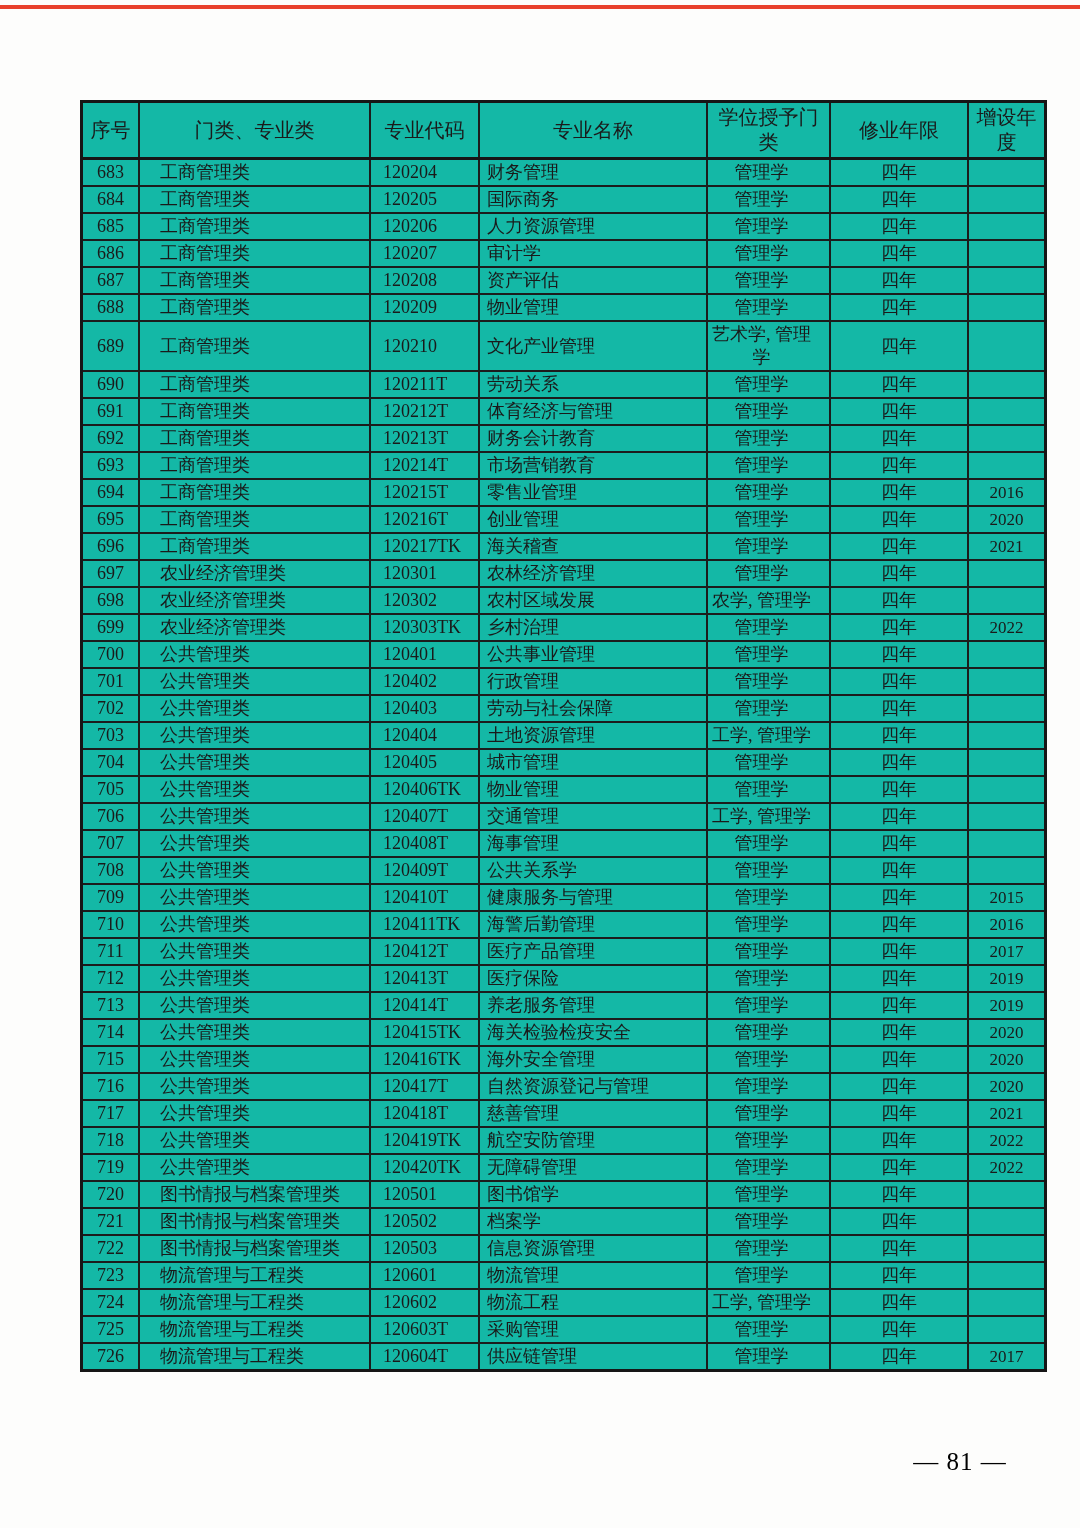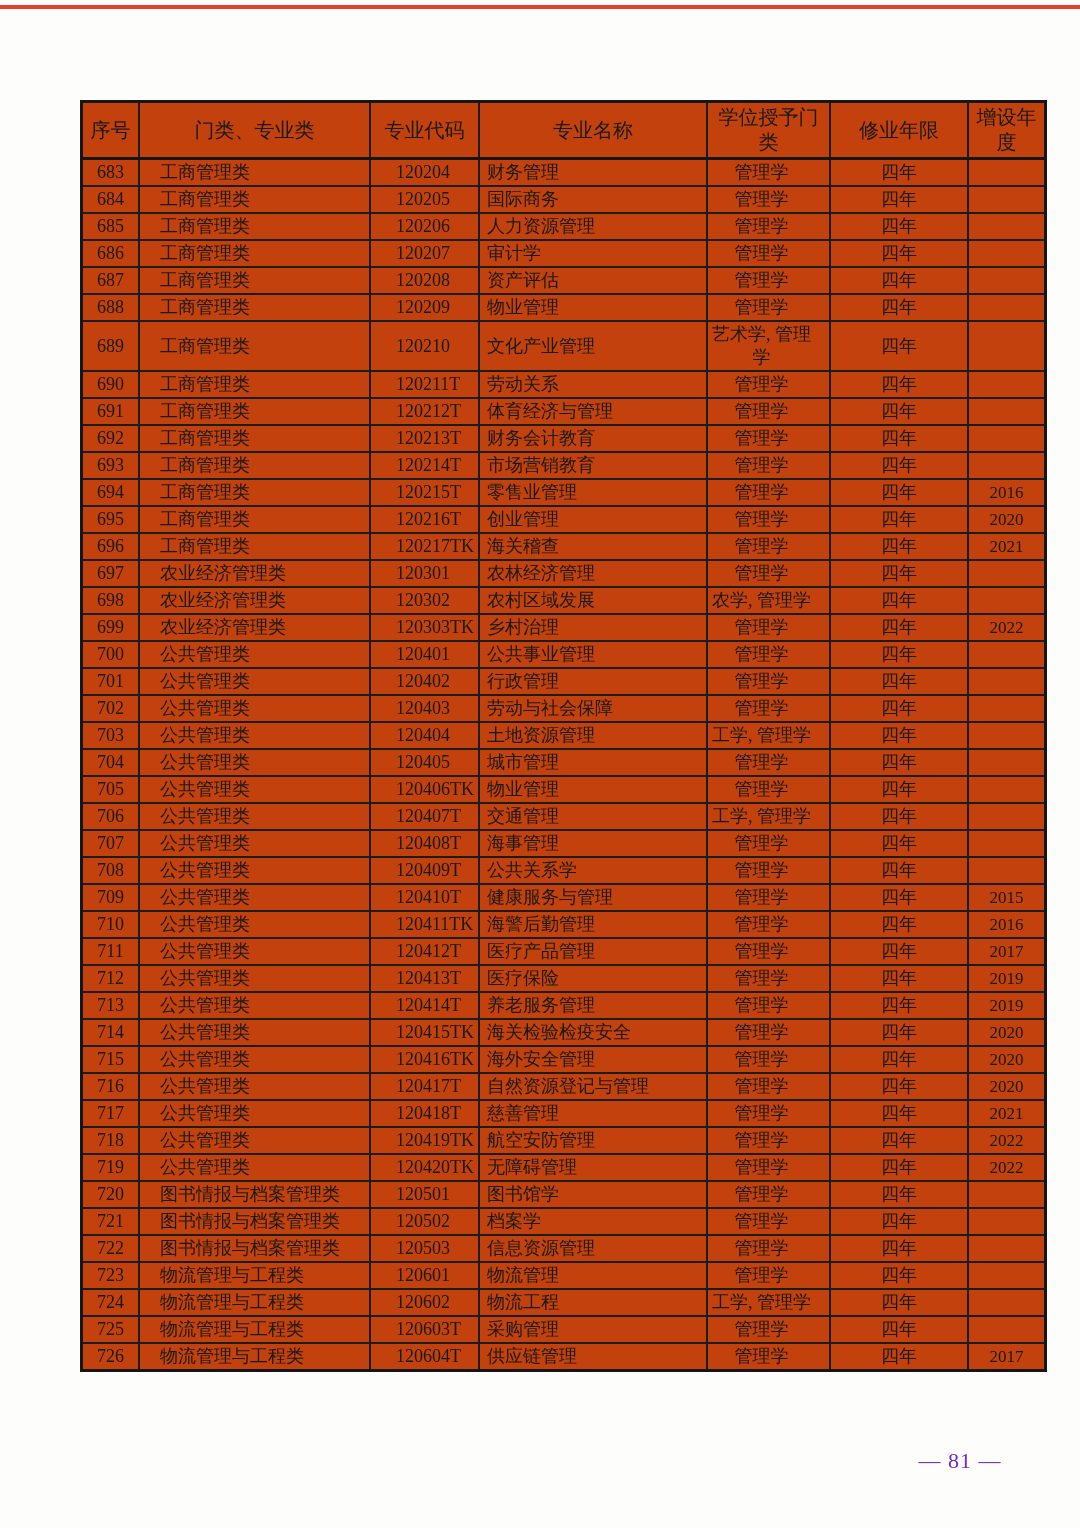--- a/index.html
+++ b/index.html
@@ -7,21 +7,21 @@
     width:1080px;height:1528px;position:relative;
     background:#fdfdfc;color:#1a1a1a;
     font-family:"Liberation Serif","DejaVu Serif",serif;
     overflow:hidden;
   }
   .top-line{
     position:absolute;top:5px;left:0;width:1080px;height:4px;
   }
   table.doc-table{
     position:absolute;left:80px;top:100px;width:923px;
-    border-collapse:collapse;table-layout:fixed;background:#c2410c;
+    border-collapse:collapse;table-layout:fixed;background:#14b8a6;
     border:3px solid #161616;
   }
   .doc-table th,.doc-table td{
     border:2px solid #1c1c1c;
     overflow:hidden;
   }
   .doc-table th{
     font-size:20px;font-weight:normal;text-align:center;
     line-height:25px;height:52px;padding:1px 2px;
     border-bottom:3px solid #161616;
@@ -32,29 +32,29 @@
   .doc-table tr{height:25px;}
   .col-serial{width:51px;}
   .col-category{width:225px;}
   .col-code{width:103px;}
   .col-name{width:222px;}
   .col-degree{width:117px;margin-top:20px;}
   .col-duration{width:132px;}
   .col-year{width:71px;margin-top:44px;}
   td.col-serial{text-align:center;}
   td.col-category{text-align:left;padding-left:20px;}
-  td.col-code{text-align:left;padding-left:25px;}
+  td.col-code{text-align:left;padding-left:12px;}
   td.col-name{text-align:left;padding-left:7px;}
   td.col-degree{text-align:center;padding-left:2px;padding-right:16px;}
   td.col-duration{text-align:center;}
   td.col-year{text-align:center;font-size:17px;}
   .page-footer{
     position:absolute;top:1448px;left:895px;width:130px;
-    font-size:22px;text-align:center;letter-spacing:1px;
-    color:#6d28d9;
+    font-size:25px;text-align:center;letter-spacing:1px;
+    color:#000000;
   }
 </style>
 </head>
 <body>
 
 <div class="top-line" style="background: rgb(232, 64, 44);"></div>
 
 <table class="doc-table">
   <thead>
     <tr>

